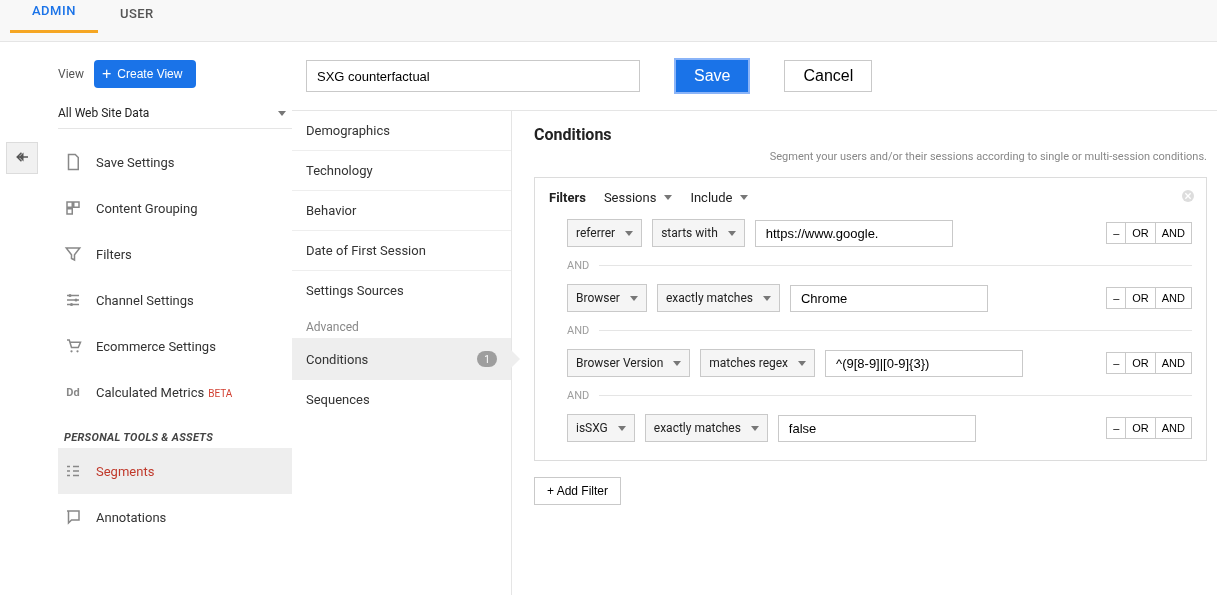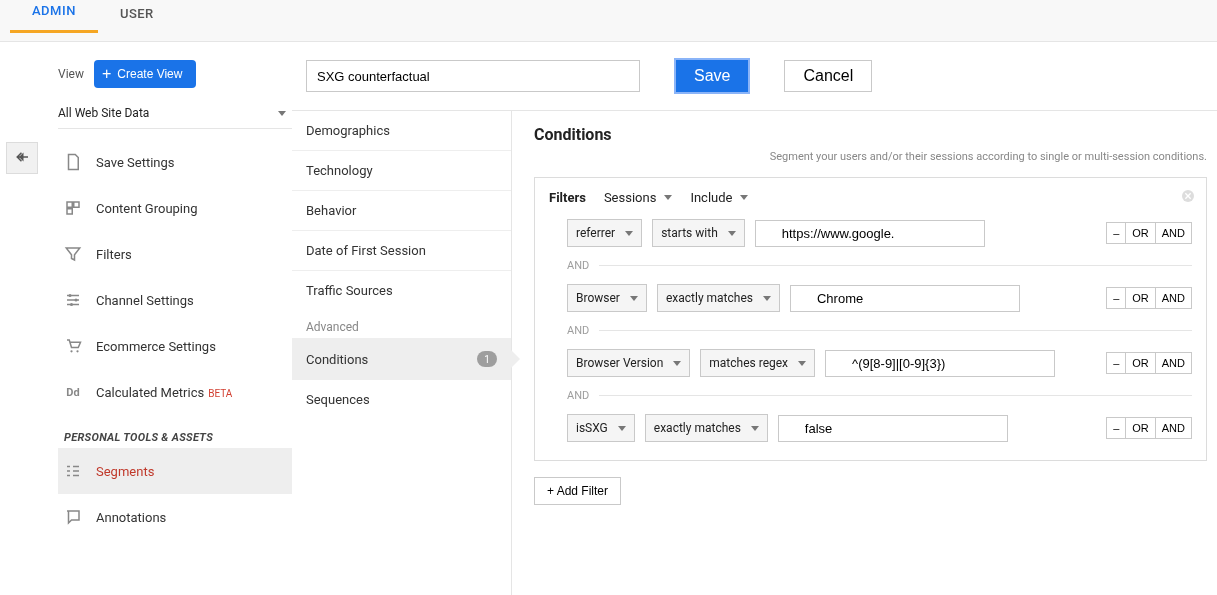--- a/index.html
+++ b/index.html
@@ -267,21 +267,21 @@
     background: #f5f5f5;
     padding: 6px 8px;
     font-size: 12px;
     display: inline-flex;
     align-items: center;
     gap: 10px;
     cursor: pointer;
   }
   .text-input {
     border: 1px solid #c9c9c9;
-    padding: 5px 26px;
+    padding: 5px 10px;
     font-size: 13px;
     min-width: 170px;
   }
   .row-ops {
     margin-left: auto;
     display: flex;
     gap: 0;
   }
   .op-btn {
     border: 1px solid #c9c9c9;
@@ -438,21 +438,21 @@
       <button class="btn">Cancel</button>
     </div>
 
     <div class="content-body">
 
       <div class="middle" style="border-left:none;">
         <div class="midnav-item first">Demographics</div>
         <div class="midnav-item">Technology</div>
         <div class="midnav-item">Behavior</div>
         <div class="midnav-item">Date of First Session</div>
-        <div class="midnav-item">Traffic Sources</div>
+        <div class="midnav-item">Settings Sources</div>
         <div class="midnav-group-label">Advanced</div>
         <div class="midnav-item selected">
           <span>Conditions</span>
           <span class="badge">1</span>
         </div>
         <div class="midnav-item">Sequences</div>
       </div>
 
       <div class="main-area">
         <div class="main-header">

